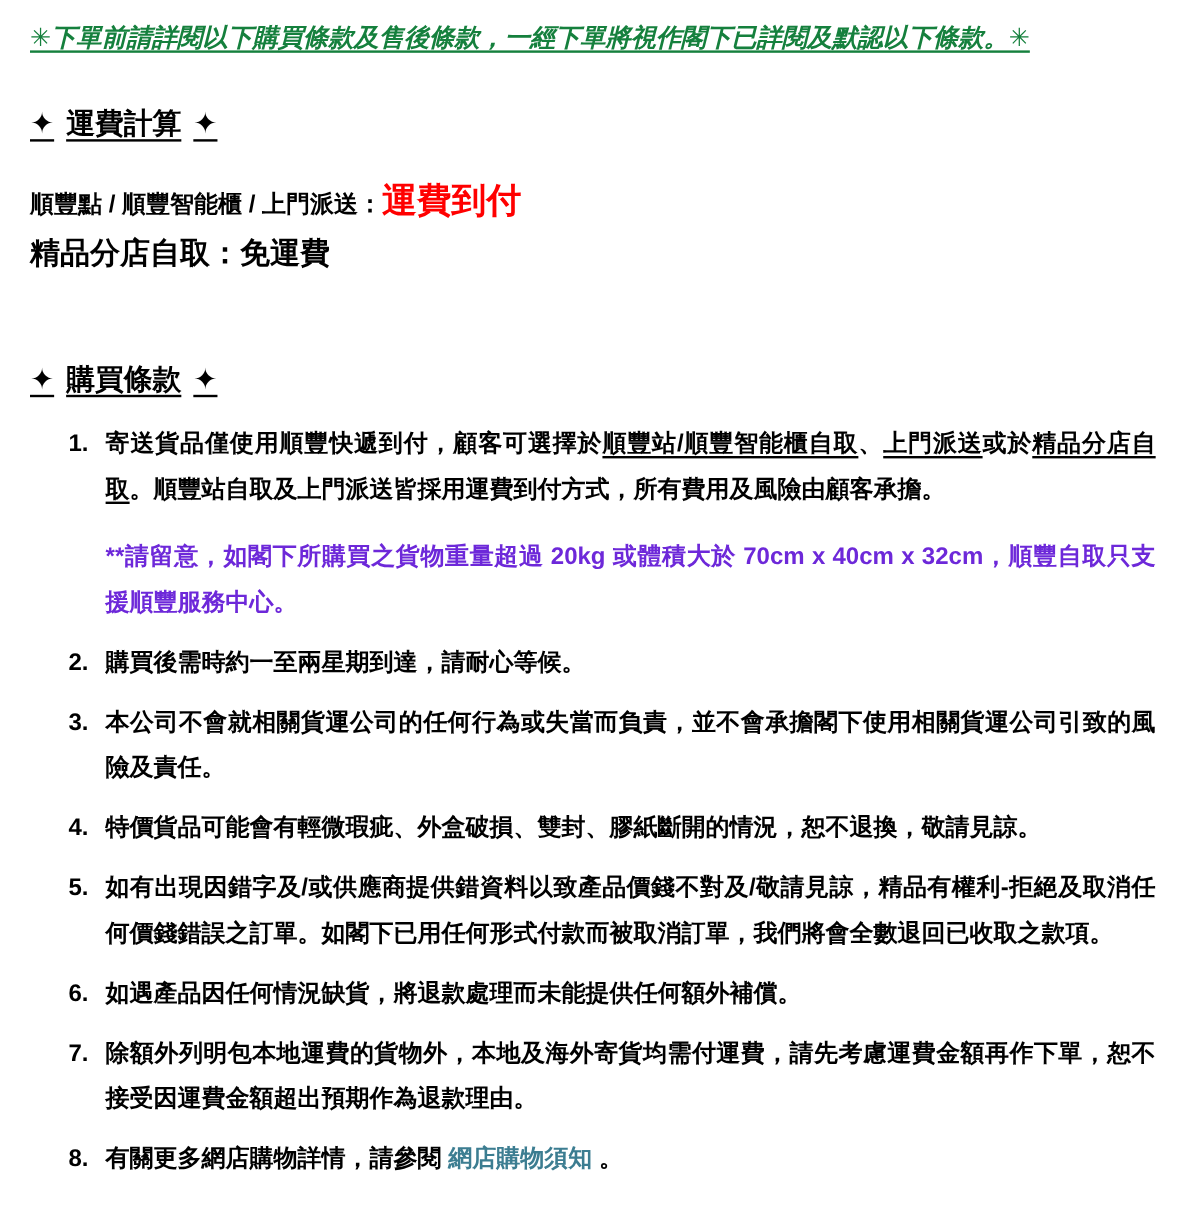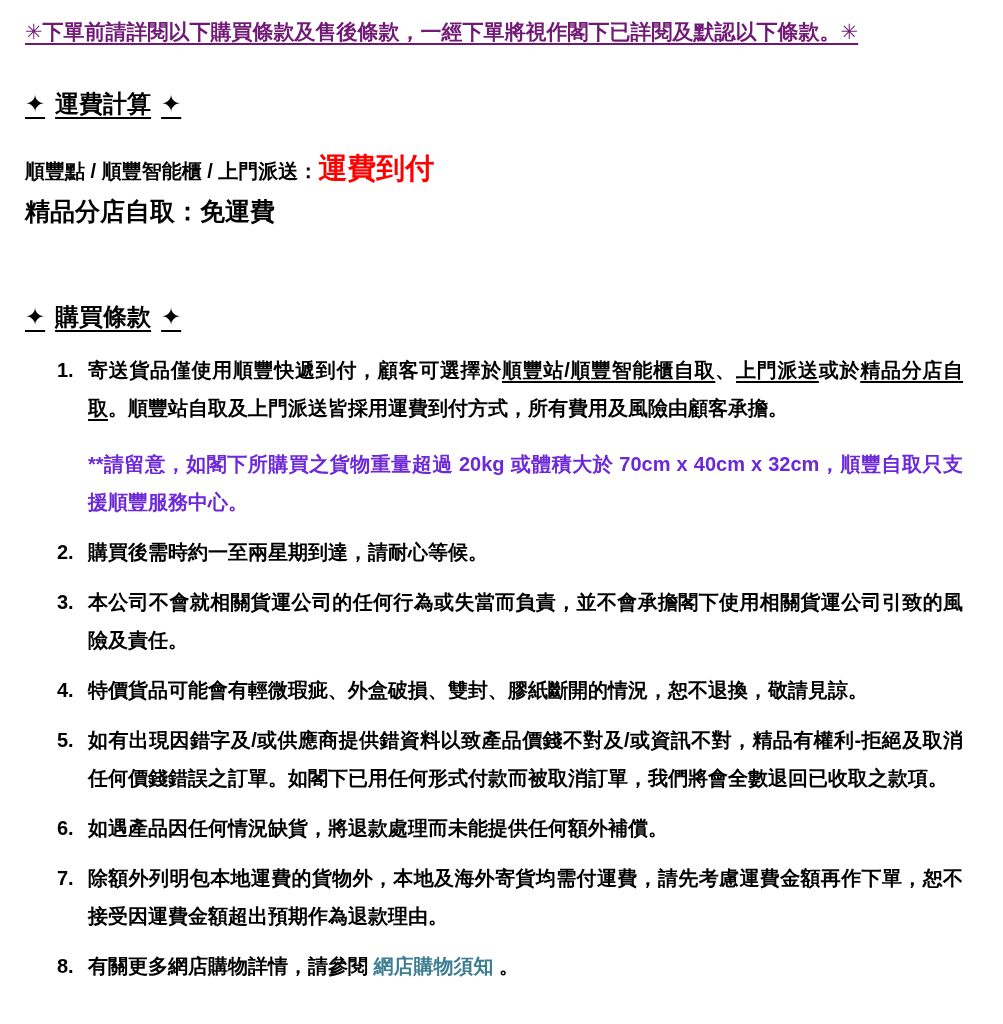--- a/index.html
+++ b/index.html
@@ -19,24 +19,25 @@
   .doc {
     box-sizing: border-box;
     width: 1003px;
     padding: 19px 38px 0 25px;
   }
 
   
   .header-notice {
     font-size: 21px;
     line-height: 26px;
-    color: #701a75;
+    color: #15803d;
     text-decoration: underline;
     text-underline-offset: 4px;
     white-space: nowrap;
+    font-style: italic;
   }
 
   
   .section-heading {
     display: inline-block;
     font-size: 24px;
     line-height: 26px;
     text-decoration: underline;
     text-underline-offset: 5px;
   }
@@ -143,21 +144,21 @@
       <span class="item-text">本公司不會就相關貨運公司的任何行為或失當而負責，並不會承擔閣下使用相關貨運公司引致的風險及責任。</span>
     </div>
 
     <div class="term-item">
       <span class="item-number">4.</span>
       <span class="item-text single">特價貨品可能會有輕微瑕疵、外盒破損、雙封、膠紙斷開的情況，恕不退換，敬請見諒。</span>
     </div>
 
     <div class="term-item">
       <span class="item-number">5.</span>
-      <span class="item-text">如有出現因錯字及/或供應商提供錯資料以致產品價錢不對及/或資訊不對，精品有權利-拒絕及取消任何價錢錯誤之訂單。如閣下已用任何形式付款而被取消訂單，我們將會全數退回已收取之款項。</span>
+      <span class="item-text">如有出現因錯字及/或供應商提供錯資料以致產品價錢不對及/敬請見諒，精品有權利-拒絕及取消任何價錢錯誤之訂單。如閣下已用任何形式付款而被取消訂單，我們將會全數退回已收取之款項。</span>
     </div>
 
     <div class="term-item">
       <span class="item-number">6.</span>
       <span class="item-text single">如遇產品因任何情況缺貨，將退款處理而未能提供任何額外補償。</span>
     </div>
 
     <div class="term-item">
       <span class="item-number">7.</span>
       <span class="item-text">除額外列明包本地運費的貨物外，本地及海外寄貨均需付運費，請先考慮運費金額再作下單，恕不接受因運費金額超出預期作為退款理由。</span>

